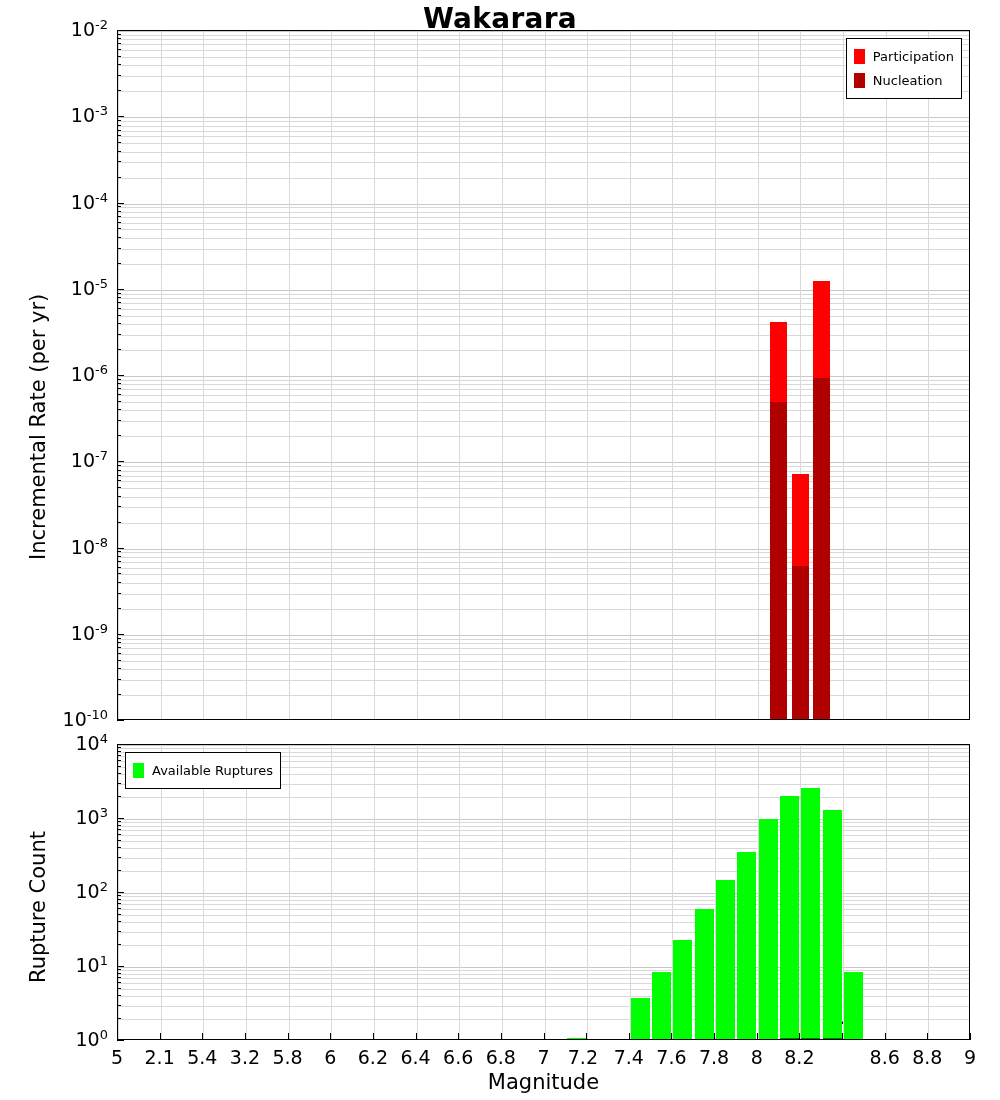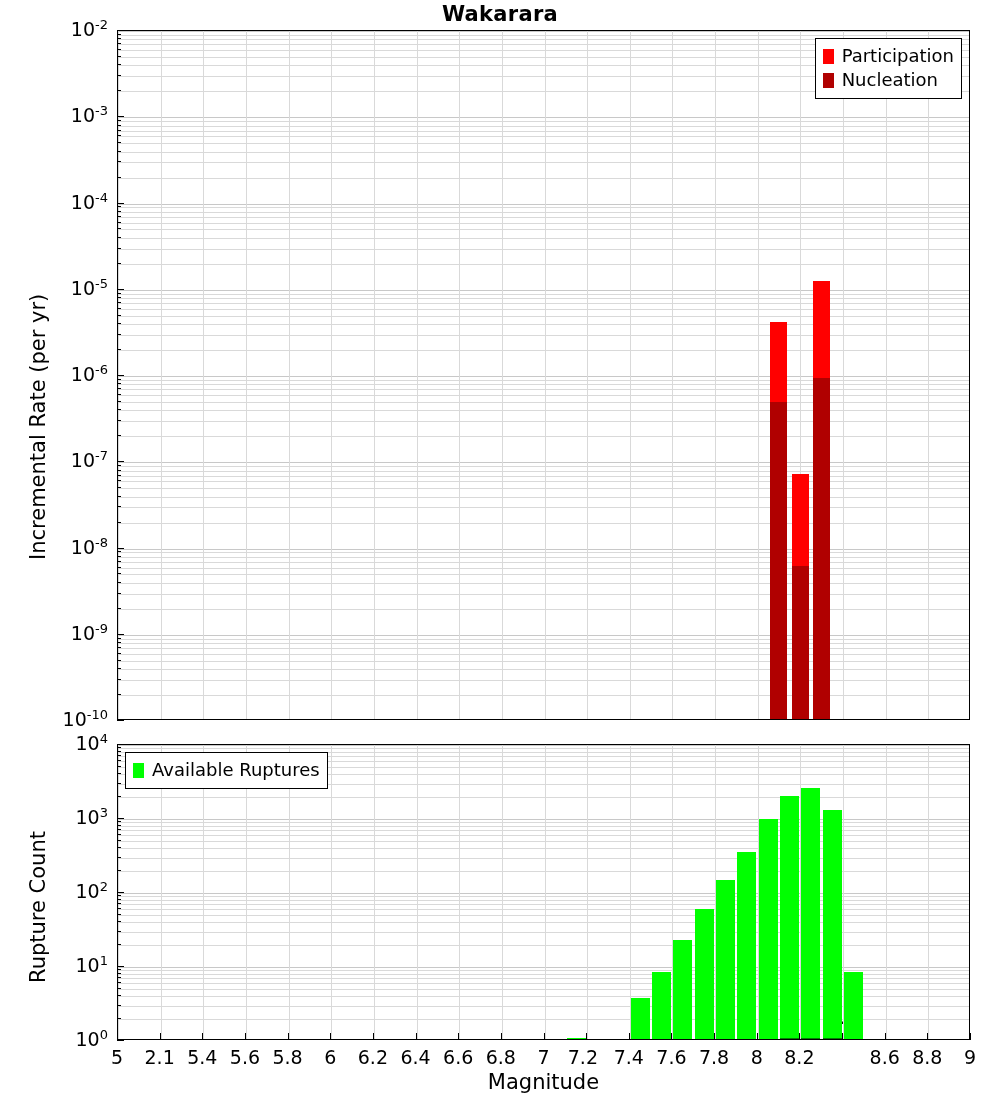--- a/index.html
+++ b/index.html
@@ -23,21 +23,21 @@
     height: 1100px;
   }
 
   
   .chart-title {
     position: absolute;
     left: 0;
     top: 2px;
     width: 1000px;
     text-align: center;
-    font-size: 21px;
+    font-size: 28px;
     font-weight: bold;
     letter-spacing: 0.3px;
   }
 
   
   .panel {
     position: absolute;
     border: 1px solid #000000;
     background: #ffffff;
     box-sizing: border-box;
@@ -164,21 +164,21 @@
     align-items: center;
     height: 24px;
   }
   .legend-swatch {
     width: 11px;
     height: 15px;
     margin-right: 8px;
     flex: 0 0 auto;
   }
   .legend-text {
-    font-size: 18px;
+    font-size: 13px;
     line-height: 1;
     white-space: nowrap;
   }
   #legend-top {
     right: 7px;
     top: 7px;
   }
   #legend-bottom {
     left: 7px;
     top: 7px;
@@ -516,21 +516,21 @@
       <div class="tick-mark-y minor" style="left: 117px; top: 973px;"></div>
       <div class="tick-mark-y minor" style="left: 117px; top: 969px;"></div>
       <div class="ytick-label" style="right: 892px; top: 1028px;">10<sup>0</sup></div>
       <div class="tick-mark-y" style="left: 117px; top: 1040px;"></div>
       <div class="xtick-label" style="left: 87px; width: 60px; top: 1046px;">5</div>
       <div class="tick-mark-x" style="left: 117px; top: 1033px;"></div>
       <div class="xtick-label" style="left: 129.65px; width: 60px; top: 1046px;">2.1</div>
       <div class="tick-mark-x" style="left: 160px; top: 1033px;"></div>
       <div class="xtick-label" style="left: 172.3px; width: 60px; top: 1046px;">5.4</div>
       <div class="tick-mark-x" style="left: 202px; top: 1033px;"></div>
-      <div class="xtick-label" style="left: 214.95px; width: 60px; top: 1046px;">5.6</div>
+      <div class="xtick-label" style="left: 214.95px; width: 60px; top: 1046px;">3.2</div>
       <div class="tick-mark-x" style="left: 245px; top: 1033px;"></div>
       <div class="xtick-label" style="left: 257.6px; width: 60px; top: 1046px;">5.8</div>
       <div class="tick-mark-x" style="left: 288px; top: 1033px;"></div>
       <div class="xtick-label" style="left: 300.25px; width: 60px; top: 1046px;">6</div>
       <div class="tick-mark-x" style="left: 330px; top: 1033px;"></div>
       <div class="xtick-label" style="left: 342.9px; width: 60px; top: 1046px;">6.2</div>
       <div class="tick-mark-x" style="left: 373px; top: 1033px;"></div>
       <div class="xtick-label" style="left: 385.55px; width: 60px; top: 1046px;">6.4</div>
       <div class="tick-mark-x" style="left: 416px; top: 1033px;"></div>
       <div class="xtick-label" style="left: 428.2px; width: 60px; top: 1046px;">6.6</div>

